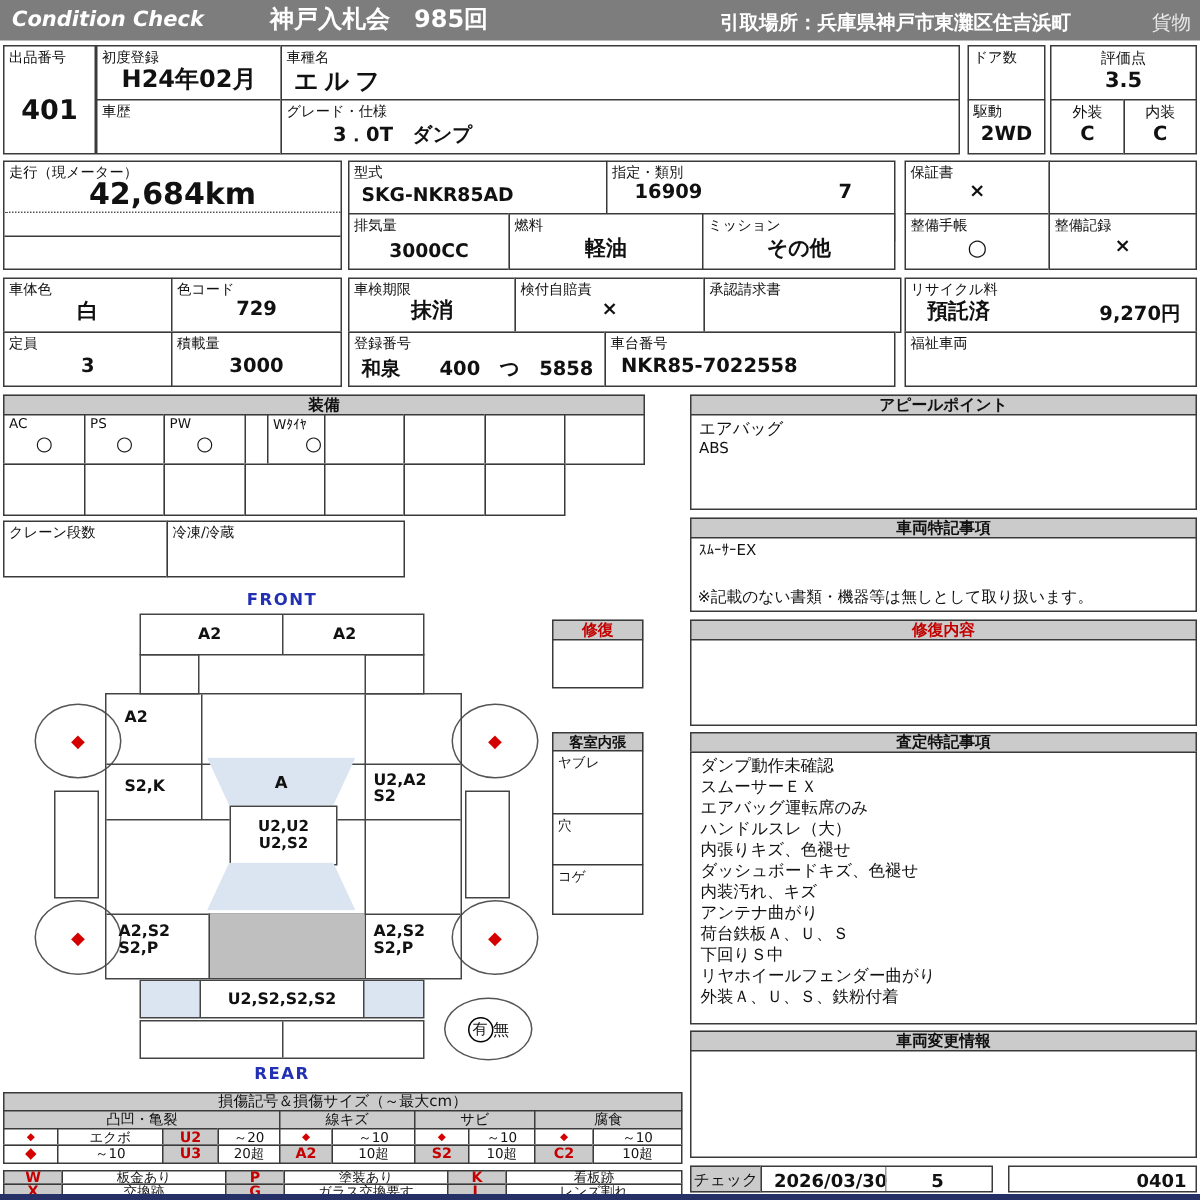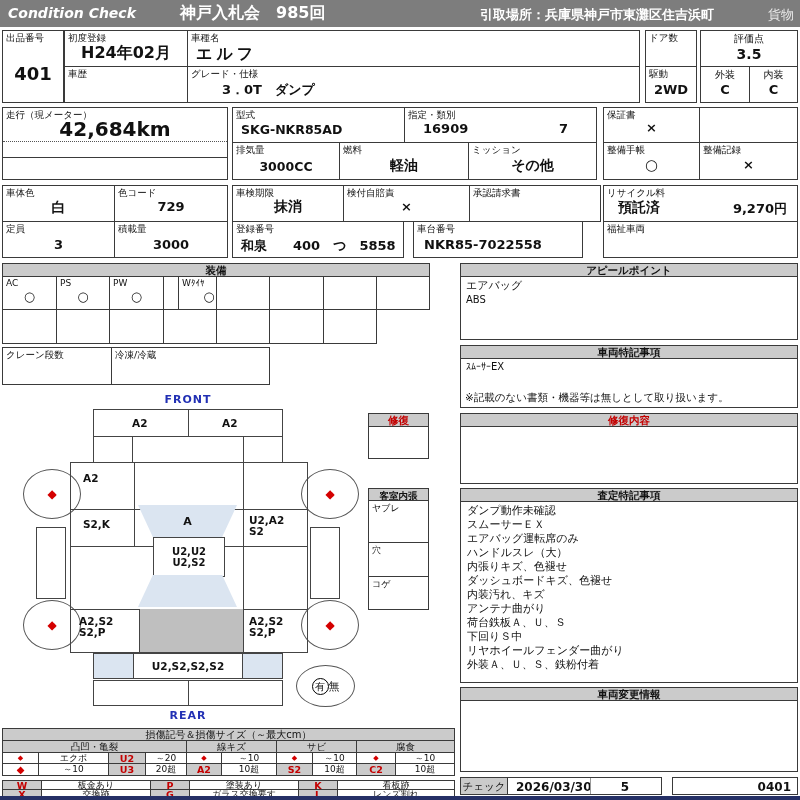--- a/index.html
+++ b/index.html
@@ -139,21 +139,21 @@
     <span class="cl">検付自賠責</span>
     <span class="cv" style="top:13px;font-size:13px;">×</span>
   </div>
   <div class="cell" style="left:469px;top:185px;width:132px;height:37px;">
     <span class="cl">承認請求書</span>
   </div>
   <div class="cell" style="left:232px;top:221px;width:172px;height:37px;">
     <span class="cl">登録番号</span>
     <span class="abs" style="left:8px;top:15px;font-size:13px;font-weight:bold;">和泉　　400　つ　5858</span>
   </div>
-  <div class="cell" style="left:413px;top:221px;width:170px;height:37px;padding-left:40px;">
+  <div class="cell" style="left:403px;top:221px;width:194px;height:37px;padding-left:40px;">
     <span class="cl">車台番号</span>
     <span class="abs" style="left:10px;top:15px;font-size:13px;font-weight:bold;">NKR85-7022558</span>
   </div>
   <div class="cell" style="left:603px;top:185px;width:195px;height:37px;">
     <span class="cl">リサイクル料</span>
     <span class="abs" style="left:14px;top:13px;font-size:14px;font-weight:bold;">預託済</span>
     <span class="abs" style="right:10px;top:14px;font-size:13px;font-weight:bold;">9,270円</span>
   </div>
   <div class="cell" style="left:603px;top:221px;width:195px;height:37px;">
     <span class="cl">福祉車両</span>

